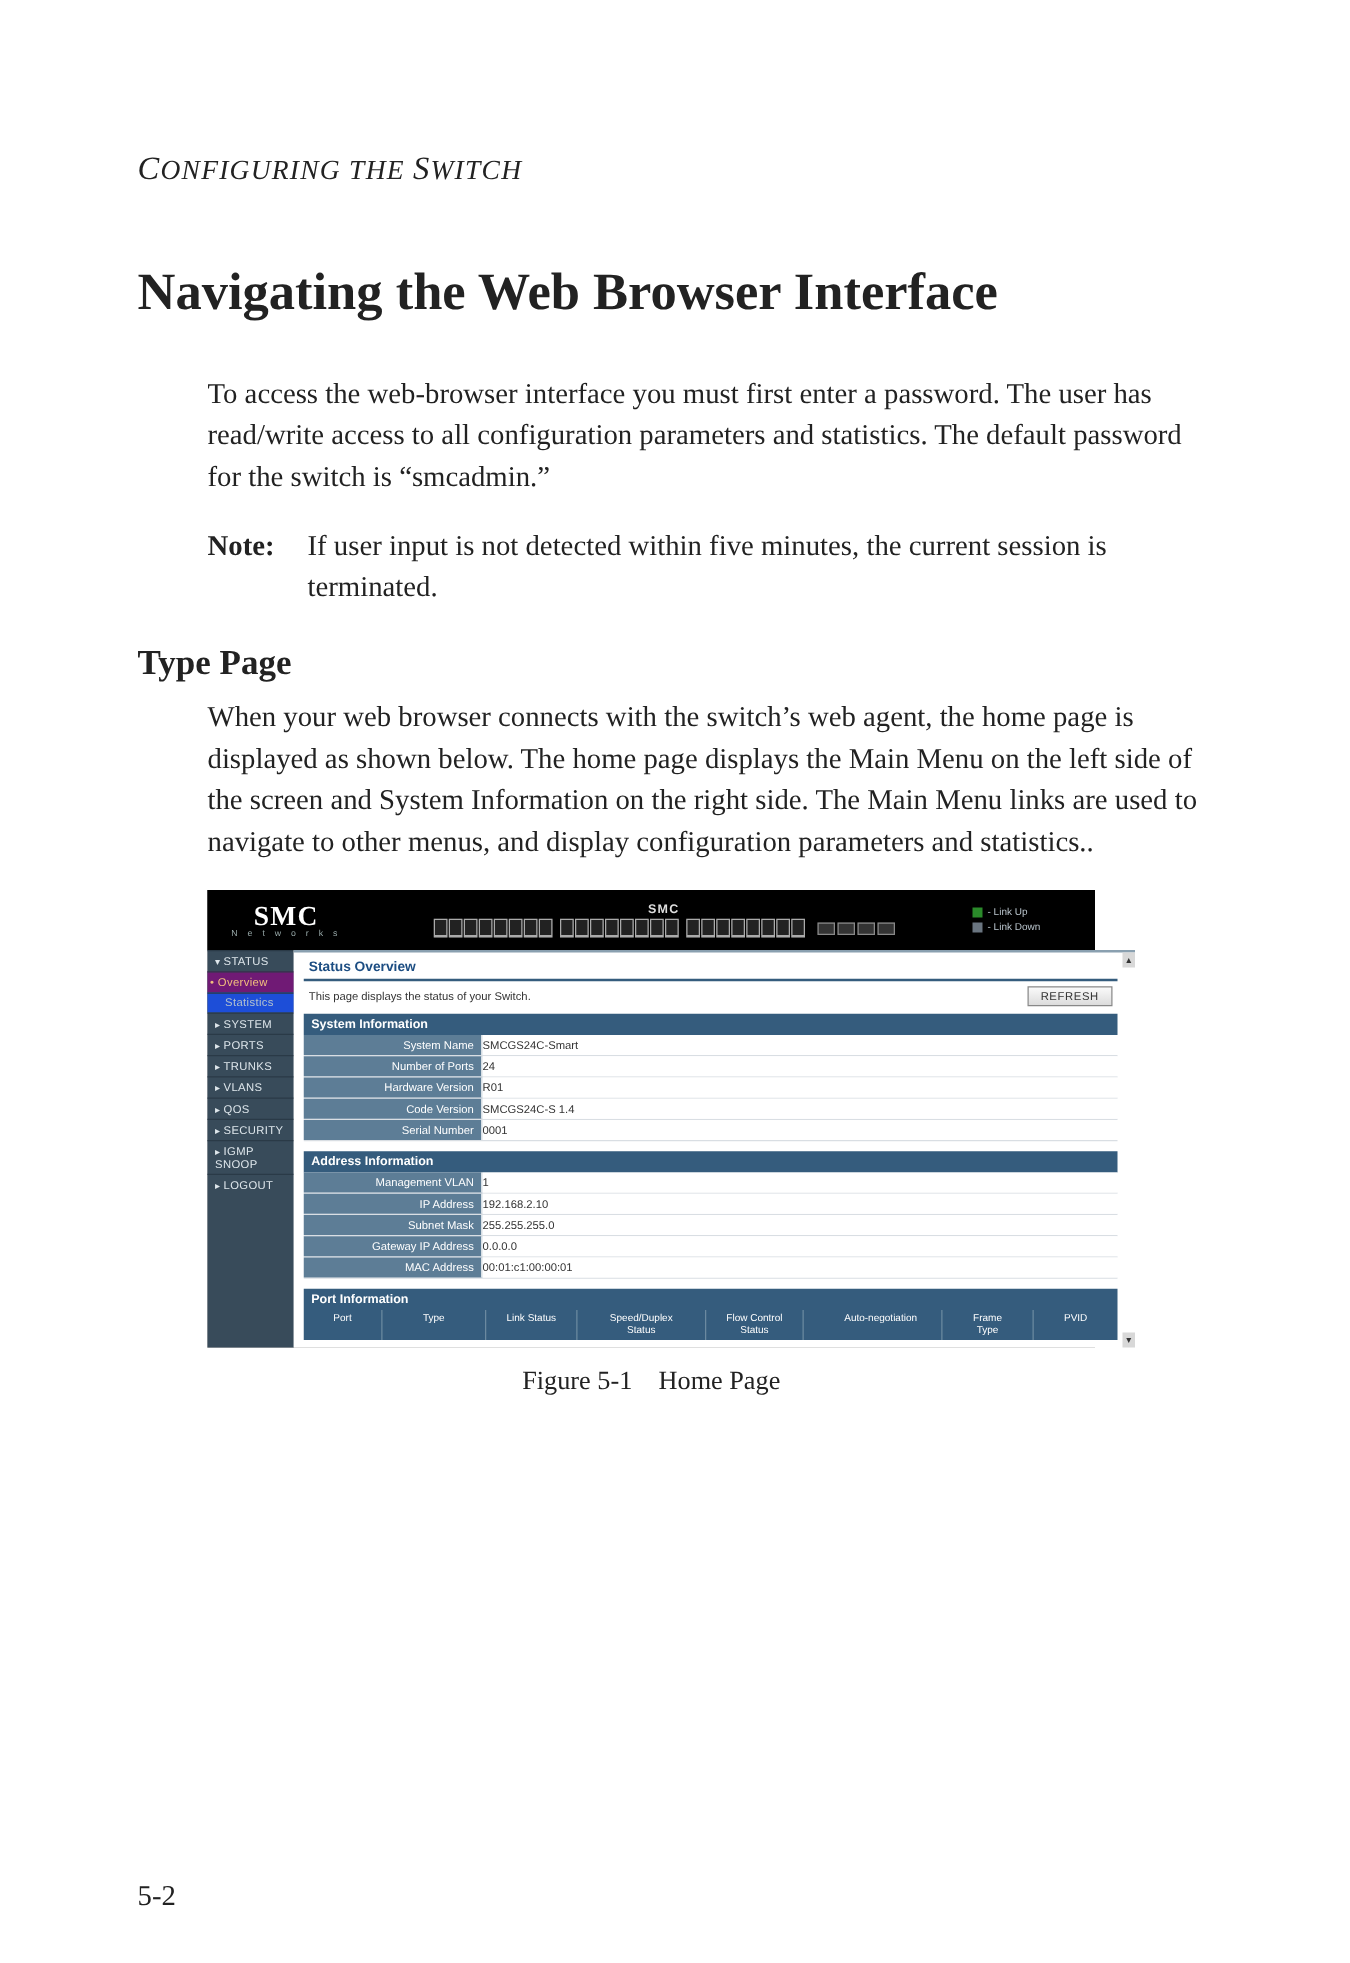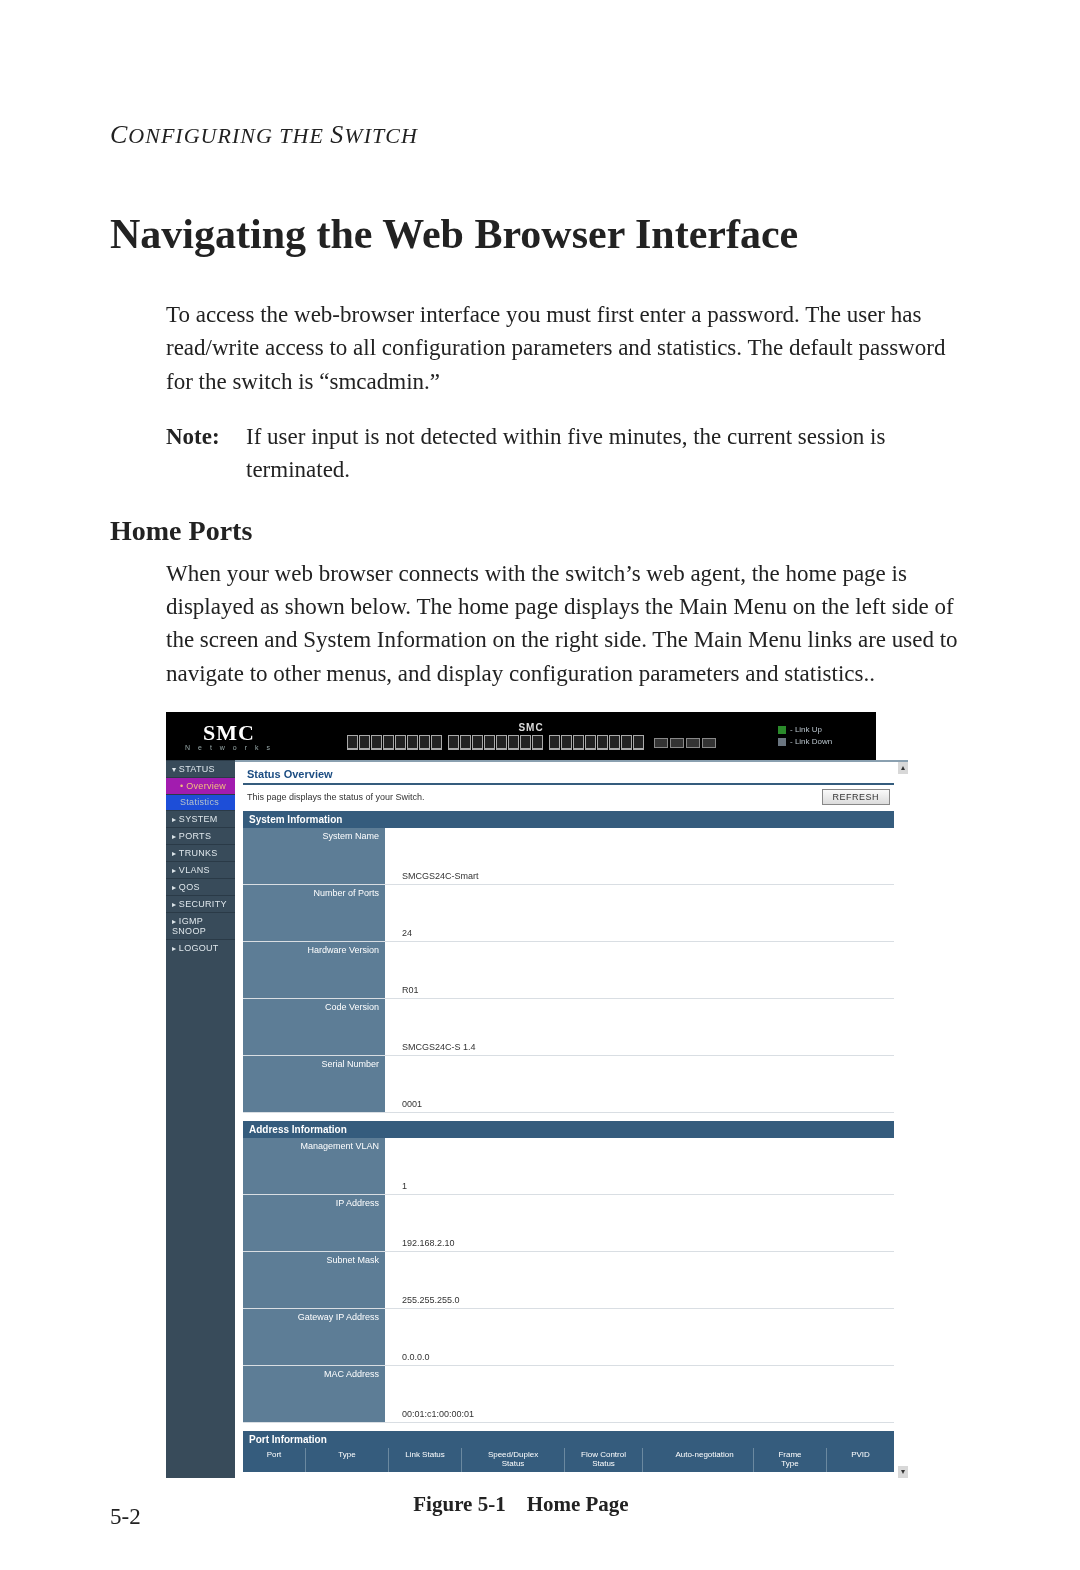--- a/index.html
+++ b/index.html
@@ -169,23 +169,23 @@
   .ss-side-item {
     padding: 3px 6px;
     border-top: 1px solid #2a3a47;
     color: #dfe7ec;
     font-size: 9px;
     letter-spacing: 0.3px;
   }
   .ss-side-item.exp::before { content: "▾ "; font-size:8px; }
   .ss-side-item.col::before { content: "▸ "; font-size:8px; }
   .ss-side-sub {
-    background: #a21caf;
+    background: #701a75;
     color: #d5b48c;
-    padding-left: 14px;
+    padding-left: 2px;
     font-size: 9px;
   }
   .ss-side-sub.active { color: #f2c17d; }
   .ss-side-sub2 {
     background: #1d4ed8;
     color: #b5c3cc;
     padding: 2px 16px 3px 14px;
     font-size: 9px;
     text-align: right;
   }
@@ -265,22 +265,21 @@
     background: #5d7d96;
     color: #fff;
     text-align: right;
     padding: 3px 6px;
     border-right: 1px solid #fff;
   }
   .ss-kv-value {
     flex: 1;
     background: #fff;
     color: #333;
-    padding: 3px 16px;
-    margin-top: 40px;
+    padding: 3px 0;
   }
   .ss-port-head {
     display: flex;
     background: #355c7d;
     color: #fff;
     font-size: 8px;
   }
   .ss-ph {
     border-right: 1px solid #6b89a0;
     padding: 3px 16px;
@@ -291,21 +290,21 @@
   .ss-ph.type { width: 50px; }
   .ss-ph.link { width: 40px; }
   .ss-ph.speed { width: 70px; }
   .ss-ph.flow { width: 45px; }
   .ss-ph.auto { width: 65px; margin-left: 13px; }
   .ss-ph.frame { width: 40px; }
   .ss-ph.pvid { width: 35px; border-right: none; }
   .figure-caption {
     text-align: center;
     font-family: Georgia, serif;
-    font-weight: bold;
+    font-weight: normal;
     font-size: 21px;
     margin-top: 14px;
   }
   .page-number {
     position: absolute;
     left: 110px;
     bottom: 40px;
     font-size: 23px;
     font-family: Georgia, serif;
   }
@@ -321,21 +320,21 @@
 
   <h1 class="main-title">Navigating the Web Browser Interface</h1>
 
   <p class="body-text">To access the web-browser interface you must first enter a password. The user has read/write access to all configuration parameters and statistics. The default password for the switch is “smcadmin.”</p>
 
   <div class="note-row">
     <div class="note-label">Note:</div>
     <div class="note-body">If user input is not detected within five minutes, the current session is terminated.</div>
   </div>
 
-  <h2 class="subhead">Home Ports</h2>
+  <h2 class="subhead">Type Page</h2>
 
   <p class="body-text">When your web browser connects with the switch’s web agent, the home page is displayed as shown below. The home page displays the Main Menu on the left side of the screen and System Information on the right side. The Main Menu links are used to navigate to other menus, and display configuration parameters and statistics..</p>
 
   <div class="figure-wrap">
     <div class="screenshot">
 
       <div class="ss-banner">
         <div class="ss-logo">
           <div class="ss-logo-main">SMC</div>
           <div class="ss-logo-sub">N e t w o r k s</div>

